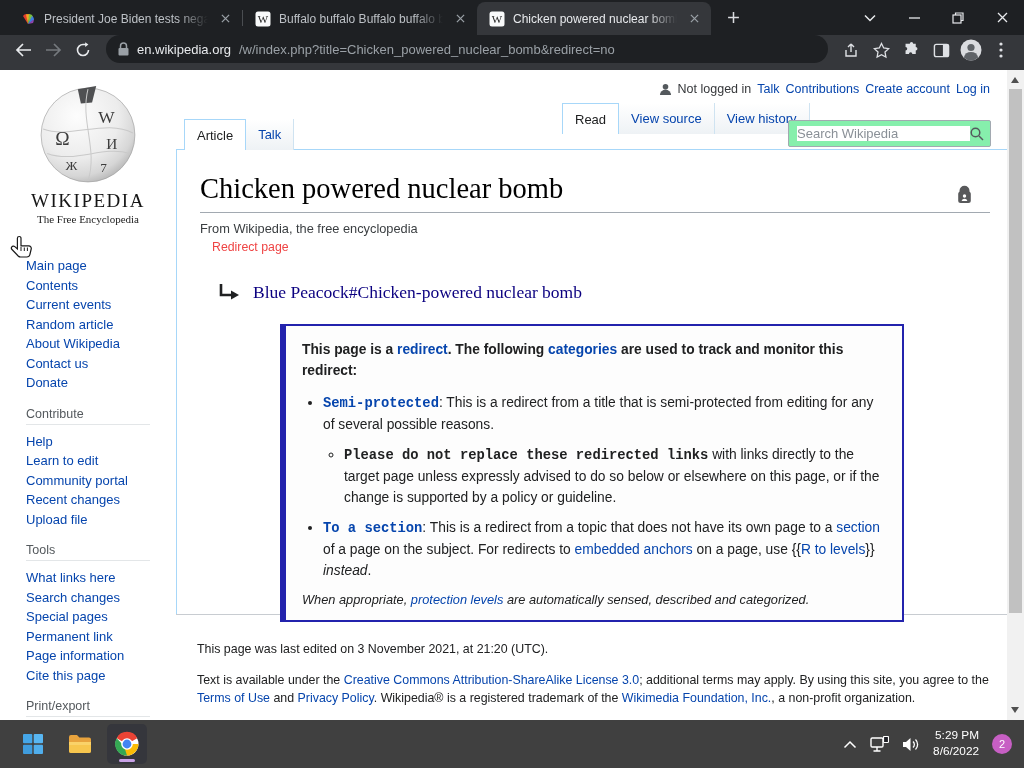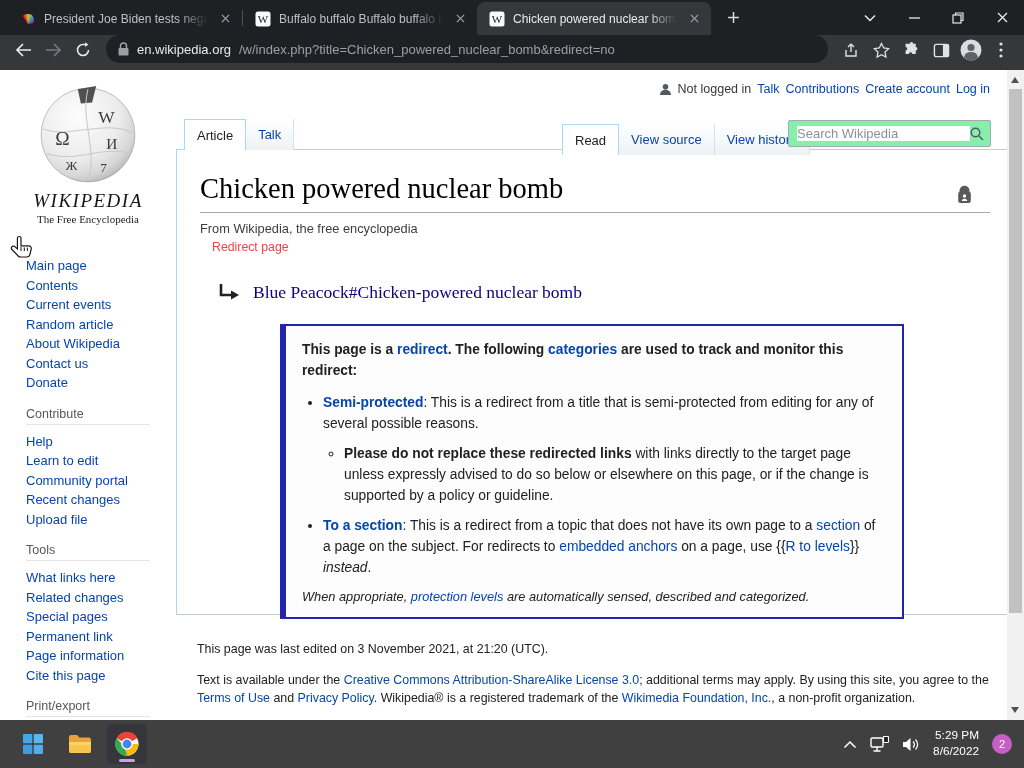--- a/index.html
+++ b/index.html
@@ -40,33 +40,33 @@
   a, .link { color:#0645ad; text-decoration:none; cursor:pointer; }
   .personal-bar { position:absolute; top:12px; right:34px; display:flex; align-items:center; gap:6px;
                   font-size:12.5px; color:#36383b; }
   .personal-bar .link { font-size:12.5px; }
 
   .tab-baseline { position:absolute; left:176px; top:79px; width:831px; height:1px; background:#a7d7f9; }
   .content-left-border { position:absolute; left:176px; top:80px; width:1px; height:464px; background:#a7d7f9; }
   .content-bottom-border { position:absolute; left:176px; top:544px; width:831px; height:1px; background:#c8ccd1; }
 
   .ns-tabs { position:absolute; left:184px; top:49px; display:flex; height:31px; z-index:2; }
-  .view-tabs { position:absolute; left:562px; top:54px; display:flex; height:31px; z-index:2; }
+  .view-tabs { position:absolute; left:562px; top:33px; display:flex; height:31px; z-index:2; }
   .vtab { height:31px; display:flex; align-items:center; padding:0 12px; font-size:13px; color:#0645ad;
           background:linear-gradient(to bottom,#ffffff,#eef2f5); border-right:1px solid #cfe3f1; }
   .vtab.active { background:#fff; color:#202122; border:1px solid #a7d7f9; border-bottom:none; }
   .searchbox { position:absolute; left:788px; top:50px; width:203px; height:27px; border:1px solid #a2a9b1;
                border-radius:2px; background:#86efac; display:flex; align-items:center; padding:0 6px 0 8px; z-index:2; }
   .searchbox input { border:none; outline:none; flex:1; font-size:13px; color:#202122; min-width:0;
                      font-family:"Liberation Sans",sans-serif; }
   .searchbox input::placeholder { color:#8a9097; }
 
   
   .logo-wrap { position:absolute; left:0; top:12px; width:176px; text-align:center; cursor:pointer; }
-  .wordmark { font-family:"Liberation Serif", serif; font-size:19px; letter-spacing:1.5px; color:#161616; margin-top:2px;font-style:italic; }
+  .wordmark { font-family:"Liberation Serif", serif; font-size:19px; letter-spacing:1.5px; color:#161616; margin-top:2px; }
   .tagline  { font-family:"Liberation Serif", serif; font-size:11px; color:#222; margin-top:1px; }
   .sidebar-nav { position:absolute; left:26px; top:186px; width:130px; font-size:13px; }
   .sidebar-nav ul { list-style:none; }
   .sidebar-nav li { line-height:19.5px; }
   .sb-heading { color:#54595d; font-size:12.5px; margin:14px 0 7px 0; padding-bottom:3px;
                 border-bottom:1px solid #e3e6e8; width:124px; }
 
   
   .article { position:absolute; left:200px; top:103px; width:790px; }
   .article h1 { font-family:"Liberation Serif", serif; font-weight:400; font-size:28.5px; color:#000;
@@ -77,21 +77,21 @@
   .redirect-line { margin-top:28px; margin-left:18px; display:flex; align-items:center; gap:13px;
                    font-size:17.5px; }
   .redirect-line .target { color:#0b0080; }
   .redirect-box { margin-top:21px; margin-left:80px; width:624px; background:#fdfdfd;
                   border:2px solid #2323ad; border-left-width:6px; padding:13px 16px 10px 16px;
                   font-size:13.8px; line-height:1.55; color:#202122; }
   .box-intro { font-weight:bold; }
   .redirect-box ul { margin:10px 0 0 21px; }
   .redirect-box li { margin-bottom:8px; }
   .redirect-box ul ul { margin-top:8px; }
-  .blab { font-weight:bold; }
+  .blab { font-weight:bold;font-family:Liberation Mono, monospace; }
   .box-note { font-style:italic; font-size:12.8px; margin-top:6px; }
 
   .footer { position:absolute; left:197px; top:571px; width:795px; font-size:12.4px; color:#202122; line-height:1.4; }
   .footer p + p { margin-top:14px; }
 
   
   .scrollbar { position:absolute; right:0; top:0; width:17px; height:650px; background:#f1f1f1; }
   .sb-arrow { position:absolute; left:4px; width:0; height:0; border-left:4.5px solid transparent;
               border-right:4.5px solid transparent; }
   .sb-up { top:7px; border-bottom:6px solid #505050; }
@@ -331,21 +331,21 @@
       <ul>
         <li class="link">Help</li>
         <li class="link">Learn to edit</li>
         <li class="link">Community portal</li>
         <li class="link">Recent changes</li>
         <li class="link">Upload file</li>
       </ul>
       <div class="sb-heading">Tools</div>
       <ul>
         <li class="link">What links here</li>
-        <li class="link">Related changes</li>
+        <li class="link">Search changes</li>
         <li class="link">Special pages</li>
         <li class="link">Permanent link</li>
         <li class="link">Page information</li>
         <li class="link">Cite this page</li>
       </ul>
       <div class="sb-heading">Print/export</div>
     </div>
 
     <div class="article">
       <h1><span>Chicken powered nuclear bomb</span>

